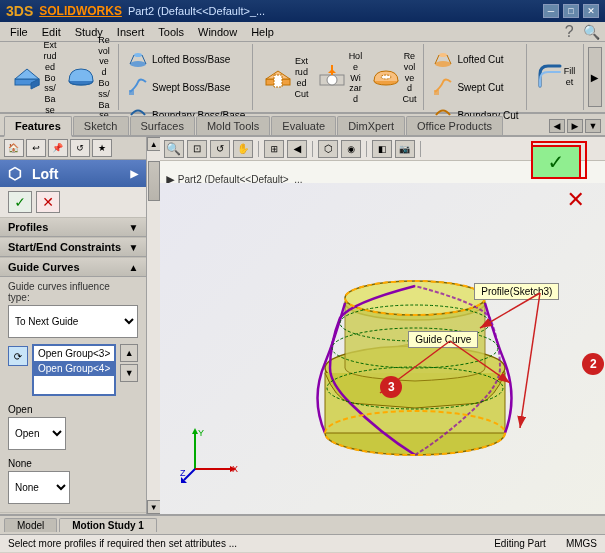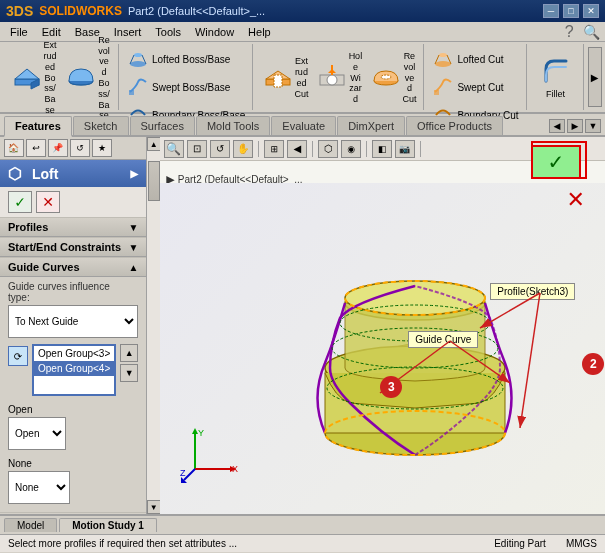--- a/index.html
+++ b/index.html
@@ -107,21 +107,21 @@
       border: 1px solid transparent;
       background: transparent;
       white-space: nowrap;
     }
     .small-icon { width: 20px; height: 20px; display: flex; align-items: center; justify-content: center; }
     .small-label { font-size: 10px; }
 
     
     .fillet-btn {
       display: flex;
-      flex-direction: column;
+      flex-direction: row;
       align-items: center;
       justify-content: center;
       width: 46px;
       height: 64px;
       padding: 4px 2px;
       cursor: pointer;
       border: 1px solid transparent;
       background: transparent;
     }
 
@@ -443,33 +443,33 @@
       border: 2px solid #e00000;
       background: transparent;
       z-index: 4;
     }
   </style>
 </head>
 <body>
 
 <div class="title-bar">
   <span class="title-bar-logo">3DS</span>
-  <span style="color:#ff8c00;font-weight:bold;font-size:12px;margin-right:6px;">SOLIDWORKS</span>
+  <span style="color:#ff8c00;font-weight:bold;font-size:12px;margin-right:6px;text-decoration:underline;">SOLIDWORKS</span>
   <span class="title-bar-title">Part2 (Default&lt;&lt;Default&gt;_...</span>
   <div class="title-bar-controls">
     <div class="title-bar-btn">─</div>
     <div class="title-bar-btn">□</div>
     <div class="title-bar-btn">✕</div>
   </div>
 </div>
 
 <div class="menu-bar">
   <span class="menu-item">File</span>
   <span class="menu-item">Edit</span>
-  <span class="menu-item">Base</span>
+  <span class="menu-item">Study</span>
   <span class="menu-item">Insert</span>
   <span class="menu-item">Tools</span>
   <span class="menu-item">Window</span>
   <span class="menu-item">Help</span>
   <div style="flex:1"></div>
   <span style="font-size:16px;color:#666;cursor:pointer;margin-right:8px;">?</span>
   <span style="font-size:14px;color:#666;cursor:pointer;">🔍</span>
 </div>
 
 <div class="toolbar-area">
@@ -804,21 +804,21 @@
 
         <defs>
           <marker id="arrowhead" markerWidth="8" markerHeight="6" refX="8" refY="3" orient="auto">
             <polygon points="0 0, 8 3, 0 6" fill="#cc2020"></polygon>
           </marker>
         </defs>
         <line x1="290" y1="158" x2="220" y2="210" stroke="#cc2020" stroke-width="1.5" marker-end="url(#arrowhead)"></line>
         <line x1="290" y1="158" x2="350" y2="200" stroke="#cc2020" stroke-width="1.5" marker-end="url(#arrowhead)"></line>
       </svg>
 
-      <div class="callout" style="left:330px;top:100px;">Profile(Sketch3)</div>
+      <div class="callout" style="left:314px;top:100px;">Profile(Sketch3)</div>
       <svg style="position:absolute;top:0;left:0;pointer-events:none;z-index:7;" width="500" height="300">
         <defs>
           <marker id="arrowhead2" markerWidth="8" markerHeight="6" refX="8" refY="3" orient="auto">
             <polygon points="0 0, 8 3, 0 6" fill="#cc2020"></polygon>
           </marker>
         </defs>
 
         <line x1="380" y1="110" x2="320" y2="145" stroke="#cc2020" stroke-width="1.5" marker-end="url(#arrowhead2)"></line>
 
         <line x1="380" y1="110" x2="360" y2="245" stroke="#cc2020" stroke-width="1.5" marker-end="url(#arrowhead2)"></line>

